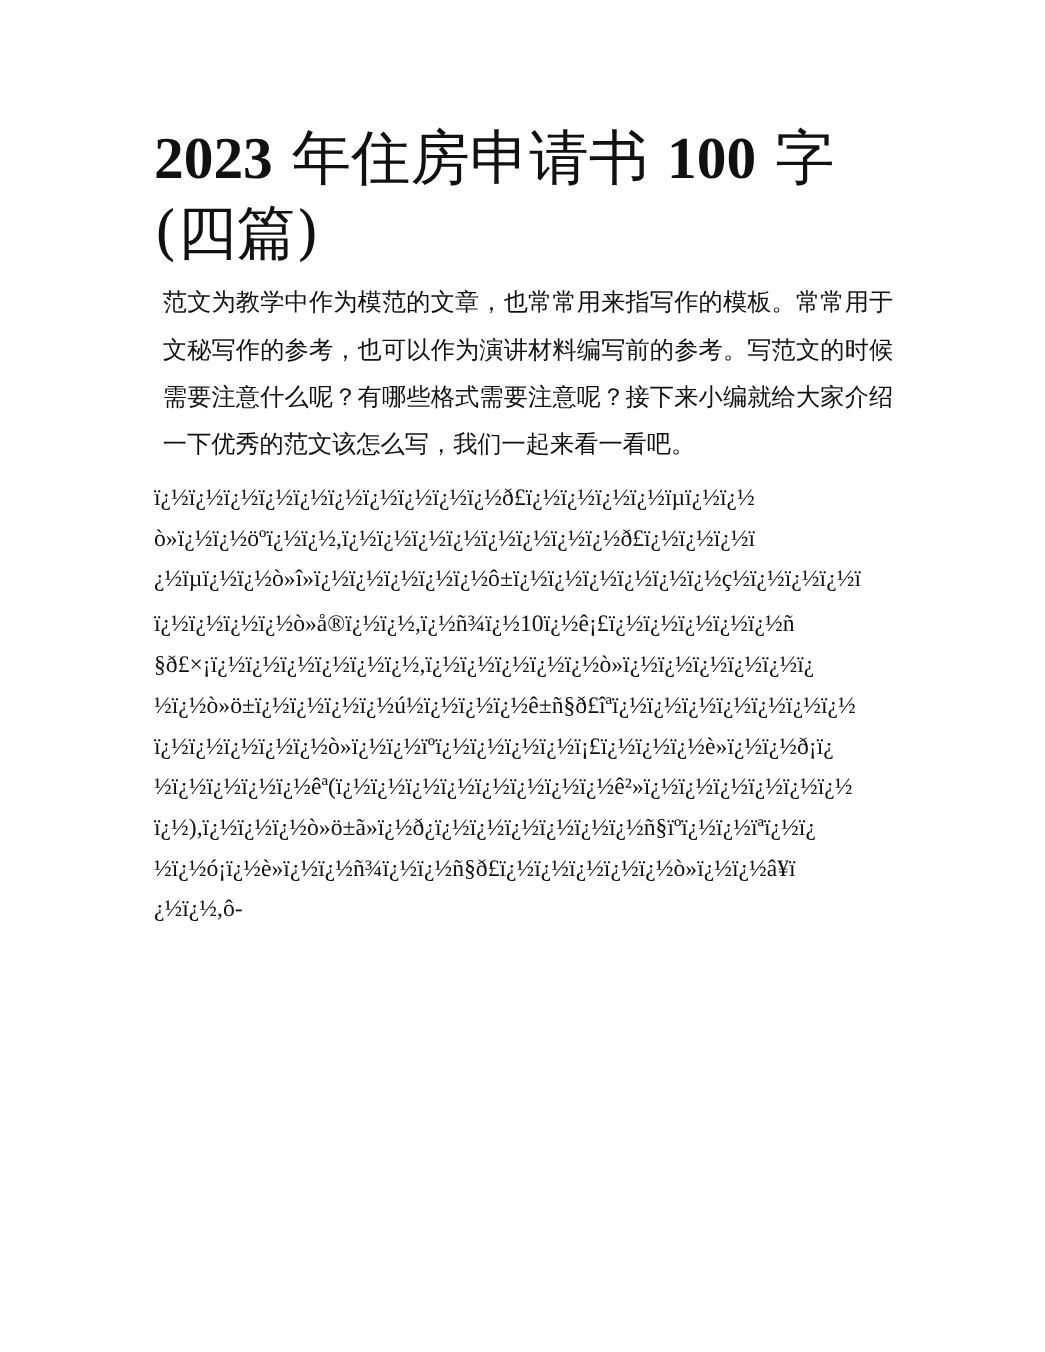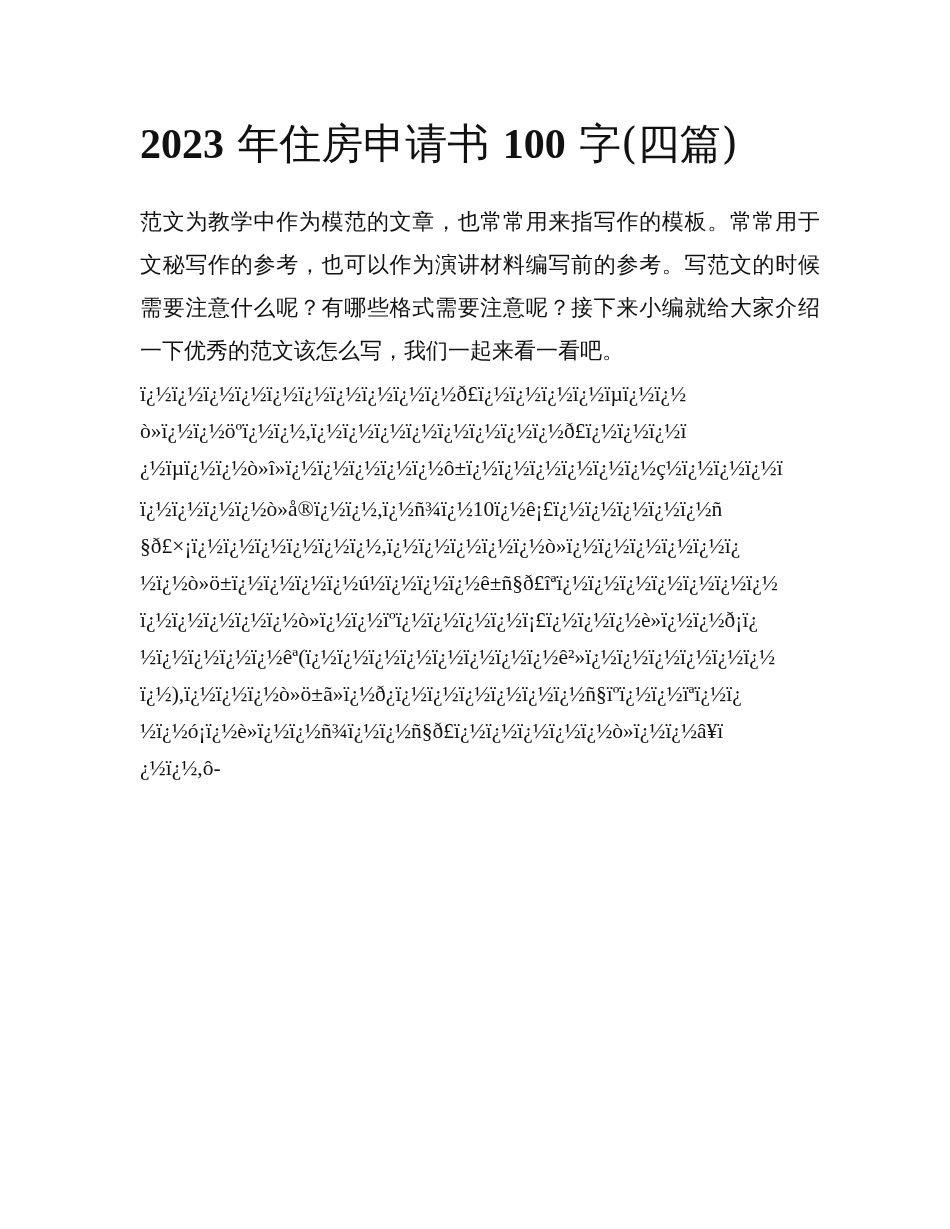--- a/index.html
+++ b/index.html
@@ -15,34 +15,34 @@
       font-family: "DejaVu Serif", "Liberation Serif", serif;
       color: #111111;
     }
     .page {
       position: absolute;
       left: 140px;
       top: 110px;
       width: 680px;
     }
     .title {
-      font-size: 42px;
+      font-size: 54px;
       line-height: 68px;
-      margin: 0 0 22px 0;
+      margin: 0 0 7px 0;
       font-weight: normal;
       letter-spacing: 0px;
     }
     .title .num {
       font-weight: bold;
       font-family: "Liberation Serif", "DejaVu Serif", serif;
     }
     .intro {
       font-size: 22px;
       line-height: 43px;
-      margin: 0;
+      margin: 8px;
       text-align: justify;
       word-break: break-all;
     }
     .section-heading {
       font-size: 22px;
       line-height: 43px;
       margin: 5px 0 0 0;
     }
     .garbled {
       font-family: "Liberation Serif", "DejaVu Serif", serif;

